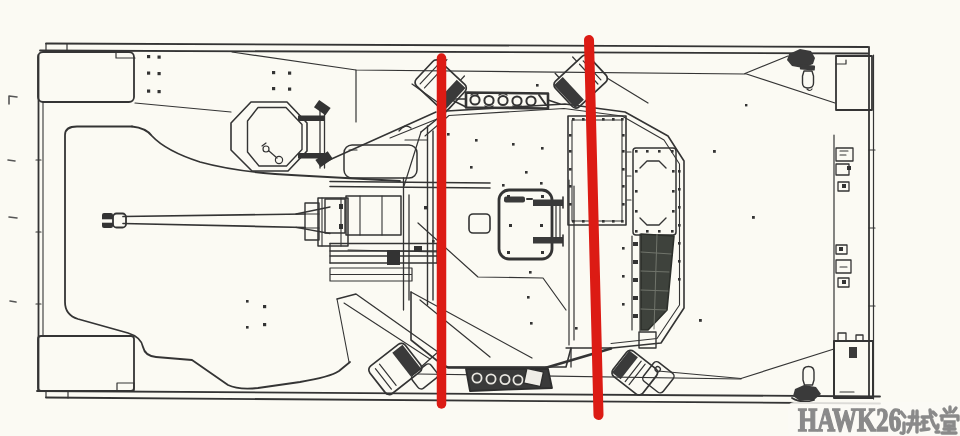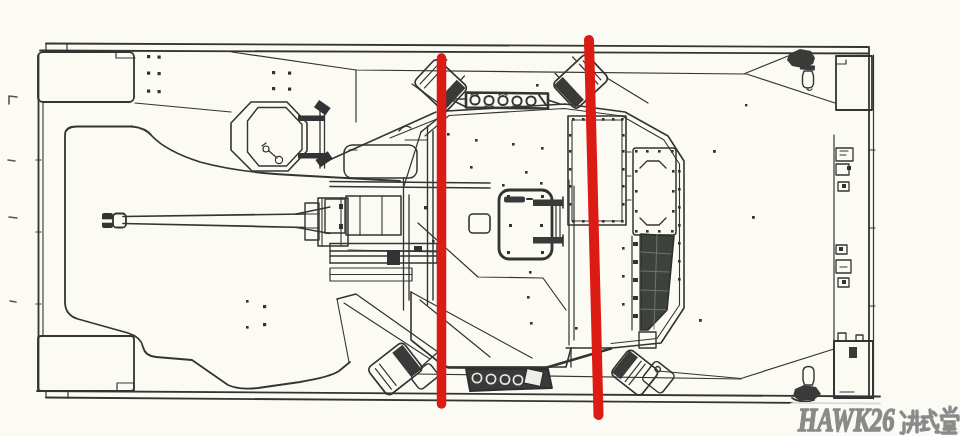--- a/index.html
+++ b/index.html
@@ -1,16 +1,16 @@
 <!DOCTYPE html>
 <html><head>
 <meta charset="utf-8">
 <style>
   html,body{margin:0;padding:0;background:#fbfaf3;}
-  .wrap{width:960px;height:436px;position:relative;overflow:hidden;background:#be185d;font-family:"Liberation Sans",sans-serif;font-style:italic;}
+  .wrap{width:960px;height:436px;position:relative;overflow:hidden;background:#be185d;font-family:"Liberation Sans",sans-serif;}
   svg{display:block;filter:blur(0.5px);}
 </style>
 </head>
 <body>
 <div class="wrap">
 <svg width="960" height="436" viewBox="0 0 960 436" xmlns="http://www.w3.org/2000/svg">
 <defs>
 </defs>
 
 <rect x="0" y="0" width="960" height="436" fill="#fbfaf3"></rect>

